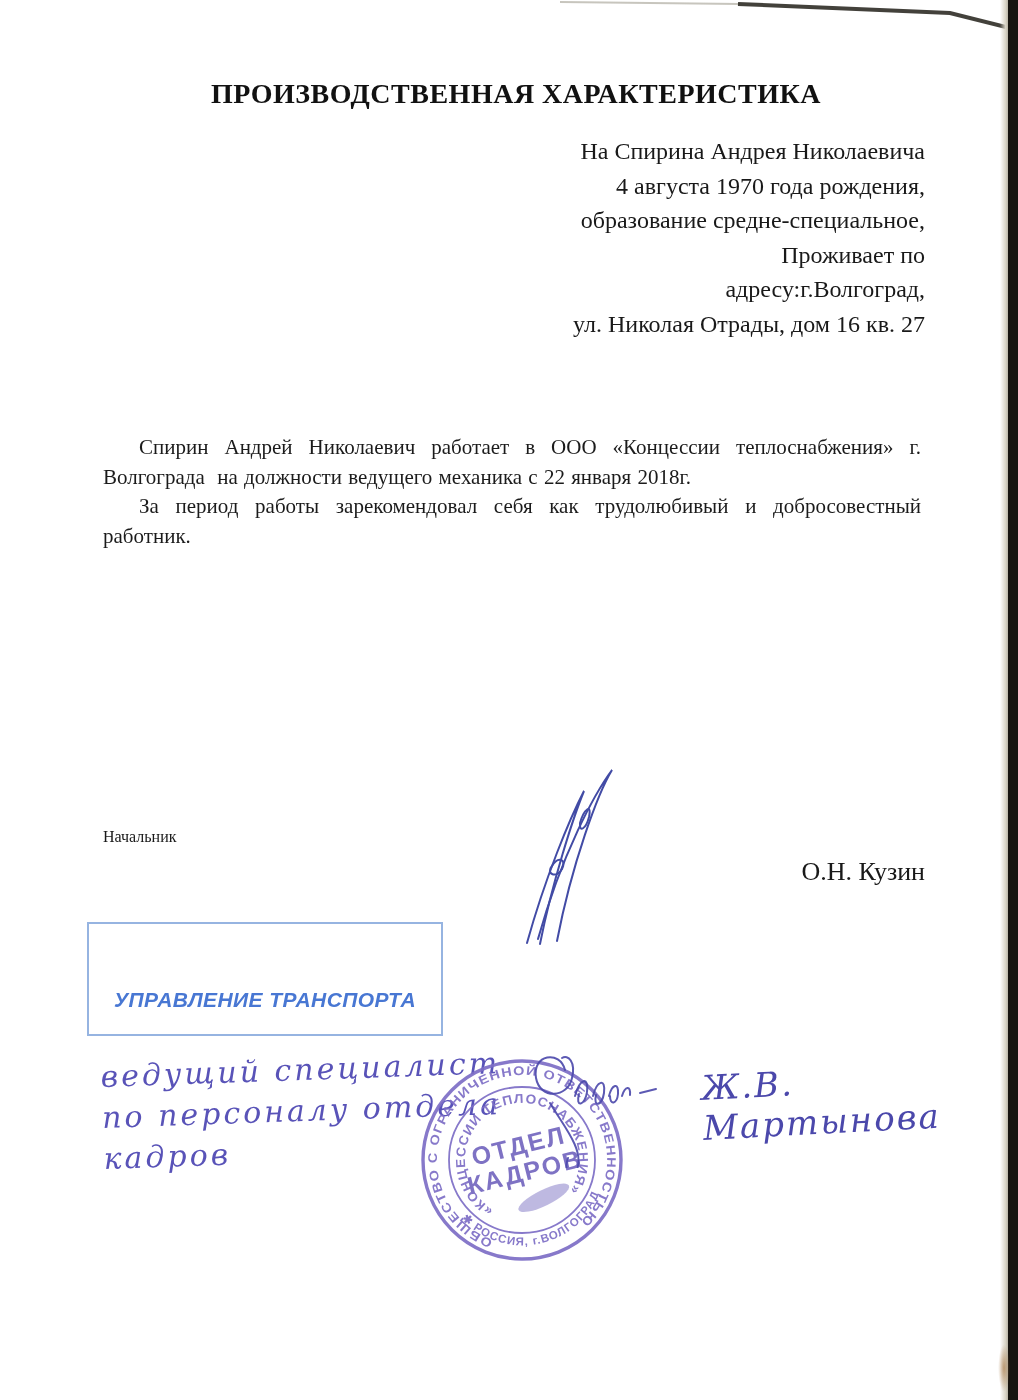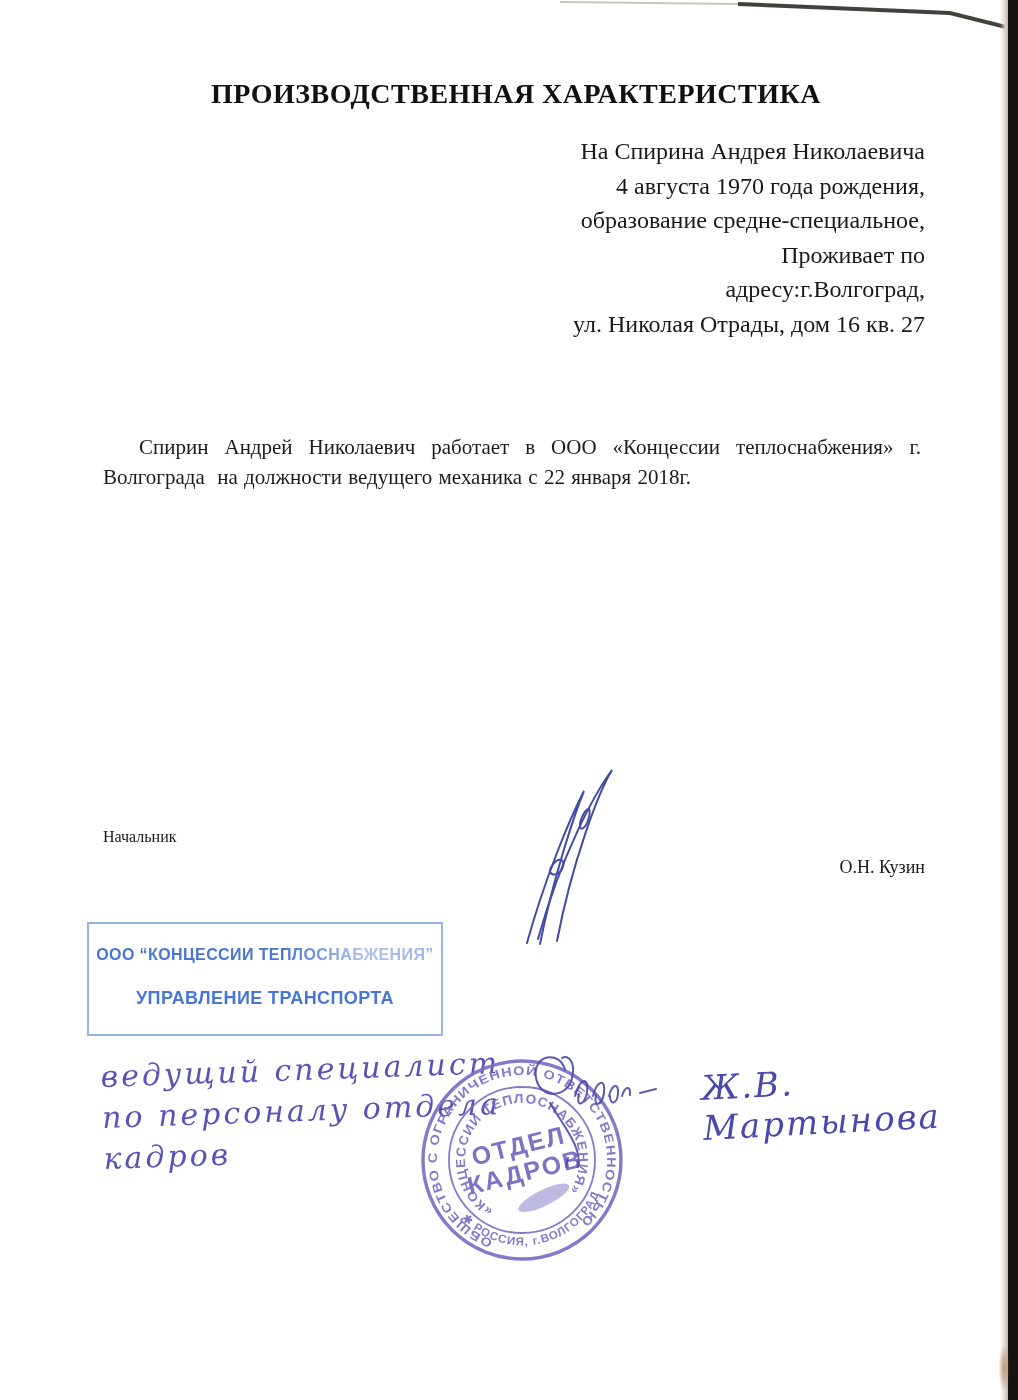--- a/index.html
+++ b/index.html
@@ -29,35 +29,35 @@
   
   .body-block{
     position:absolute;top:394px;left:103px;width:818px;
     font-size:21px;line-height:29.5px;text-align:justify;color:#1b1b1b;
     word-spacing:1px;
     margin-top:39px;
   }
   .body-block p{margin:0;text-indent:36px;white-space:pre-wrap;}
   
   .officer-block{position:absolute;left:103px;top:820px;font-size:16px;line-height:33px;color:#191919;}
-  .officer-name{position:absolute;right:93px;top:857px;font-size:18px;color:#191919;}
+  .officer-name{position:absolute;right:93px;top:857px;font-size:26px;color:#191919;}
   svg.pen-signature{position:absolute;left:495px;top:753px;}
   
   .dept-stamp-box{
     position:absolute;left:87px;top:922px;width:356px;height:114px;
     border:2px solid rgba(106,148,212,.7);box-sizing:border-box;
     font-family:"Liberation Sans", sans-serif;font-weight:bold;color:#4877d3;
     text-align:center;
   }
   .dept-stamp-line1{
     position:absolute;left:0;right:0;top:22px;font-size:16px;letter-spacing:.4px;
     -webkit-mask-image:linear-gradient(90deg,#000 55%,rgba(0,0,0,.45) 78%,rgba(0,0,0,.55) 100%);
     mask-image:linear-gradient(90deg,#000 55%,rgba(0,0,0,.45) 78%,rgba(0,0,0,.55) 100%);
   }
-  .dept-stamp-line2{position:absolute;left:0;right:0;top:64px;font-size:18px;letter-spacing:.4px;}
+  .dept-stamp-line2{position:absolute;left:0;right:0;top:64px;font-size:21px;letter-spacing:.4px;font-style:italic;}
   
   .hand-note{
     position:absolute;left:100px;top:1056px;
     font-family:"DejaVu Serif", serif;font-style:italic;
     font-size:30px;line-height:41px;letter-spacing:3px;color:#5953b8;
     transform:rotate(-2deg);transform-origin:left top;
   }
   .hand-signature{
     position:absolute;left:700px;top:1068px;
     font-family:"DejaVu Serif", serif;font-style:italic;
@@ -87,38 +87,38 @@
     <div>На Спирина Андрея Николаевича</div>
     <div>4 августа 1970 года рождения,</div>
     <div>образование средне-специальное,</div>
     <div>Проживает по</div>
     <div>адресу:г.Волгоград,</div>
     <div>ул. Николая Отрады, дом 16 кв. 27</div>
   </div>
 
   <div class="body-block">
     <p>Спирин Андрей Николаевич работает в ООО «Концессии теплоснабжения» г. Волгограда  на должности ведущего механика с 22 января 2018г.</p>
+    <p>За период работы зарекомендовал себя как трудолюбивый и добросовестный работник.</p>
   </div>
 
   <div class="officer-block">
     <div>Начальник</div>
   </div>
   <div class="officer-name">О.Н. Кузин</div>
 
   <svg class="pen-signature" width="140" height="200" viewBox="0 0 140 200">
     <g fill="none" stroke="#323c9e" stroke-width="2" stroke-linecap="round" opacity="0.92">
       <path d="M 43 186 C 67 100 100 40 117 17 C 103 40 77 110 62 188"></path>
       <path d="M 32 190 C 50 125 75 65 89 38 C 78 65 57 130 45 191"></path>
       <path d="M 57 113 c 6 -10 15 -7 10 3 c -5 10 -17 5 -10 -3"></path>
       <path d="M 85 70 c 4 -14 12 -20 9 -6 c -3 12 -10 16 -9 6"></path>
     </g>
   </svg>
 
   <div class="dept-stamp-box">
-    <div class="dept-stamp-line1">ООО “КОНЦЕССИИ ТЕПЛОСНАБЖЕНИЯ”</div>
     <div class="dept-stamp-line2">УПРАВЛЕНИЕ ТРАНСПОРТА</div>
   </div>
 
   <div class="hand-note">
     <div>ведущий специалист</div>
     <div>по персоналу отдела</div>
     <div>кадров</div>
   </div>
 
   <svg class="round-stamp" width="240" height="240" viewBox="0 0 240 240">

